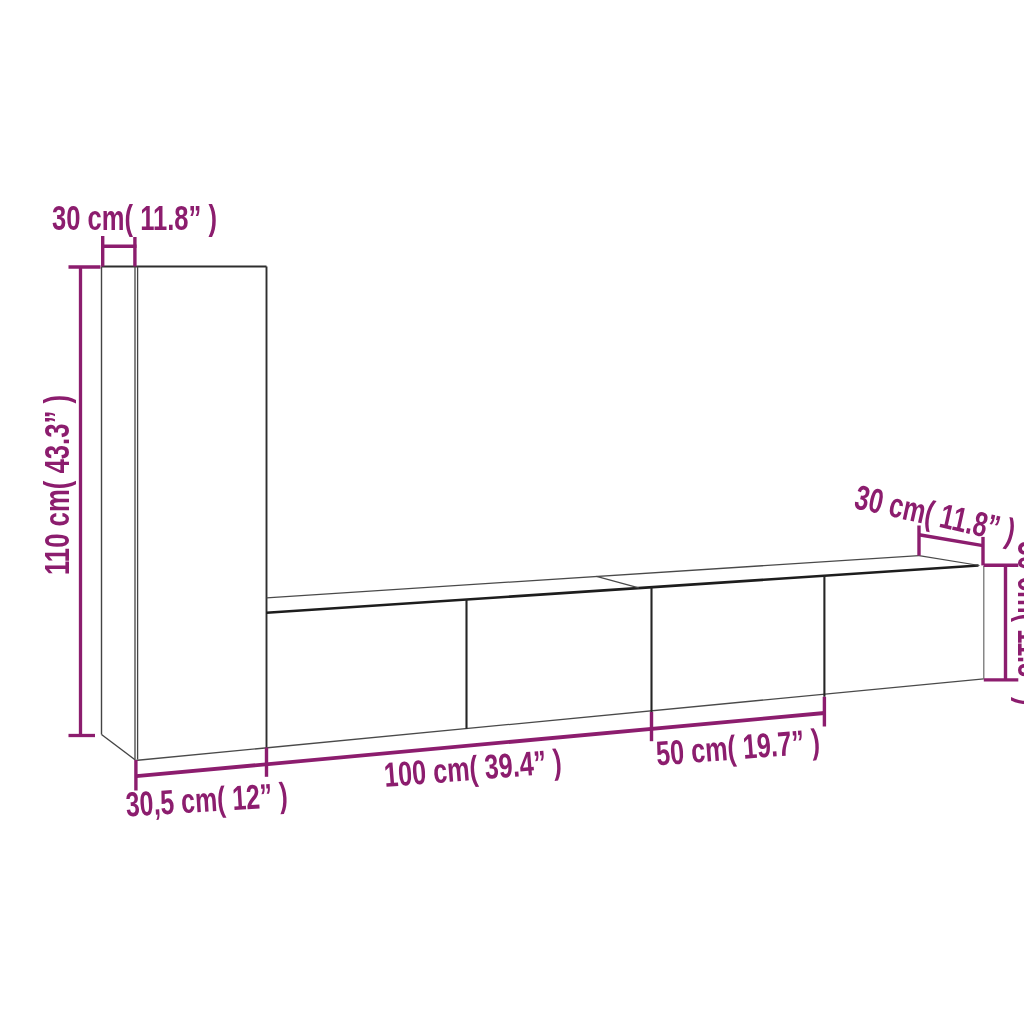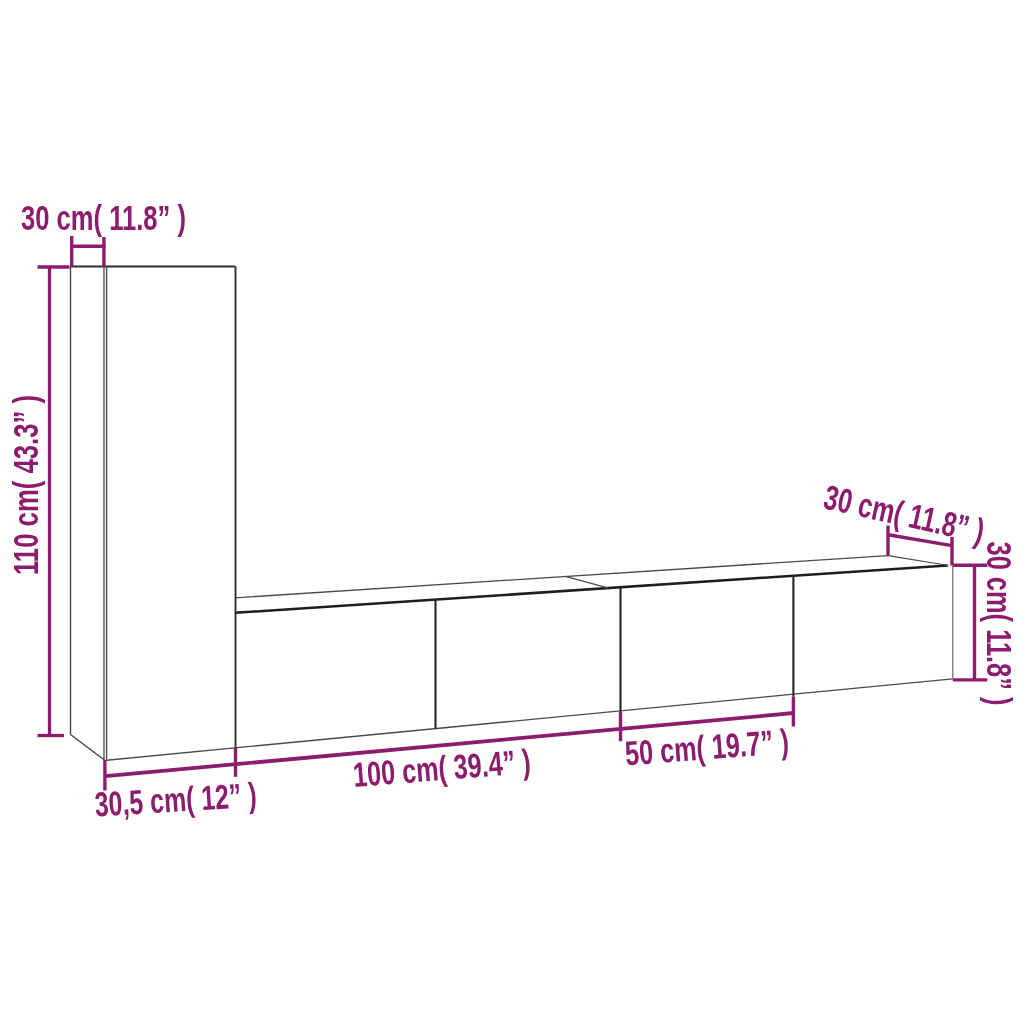--- a/index.html
+++ b/index.html
@@ -1,16 +1,16 @@
 <!DOCTYPE html>
 <html><head>
 <meta charset="utf-8">
 <style>
   html,body{margin:0;padding:0;background:#ffffff;}
-  .wrap{width:910px;height:1024px;position:relative;background:#ffffff;}
+  .wrap{width:910px;height:1024px;position:relative;background:#ffffff;margin-left:31px;}
   text{font-family:"Liberation Sans",sans-serif;font-weight:700;fill:#8c1d6e;}
 </style>
 </head>
 <body>
 
 <div class="wrap">
 <svg width="1024" height="1024" viewBox="0 0 1024 1024" xmlns="http://www.w3.org/2000/svg" style="filter:blur(0.4px)">
 
   <rect x="0" y="0" width="1024" height="1024" fill="#ffffff"></rect>
 

